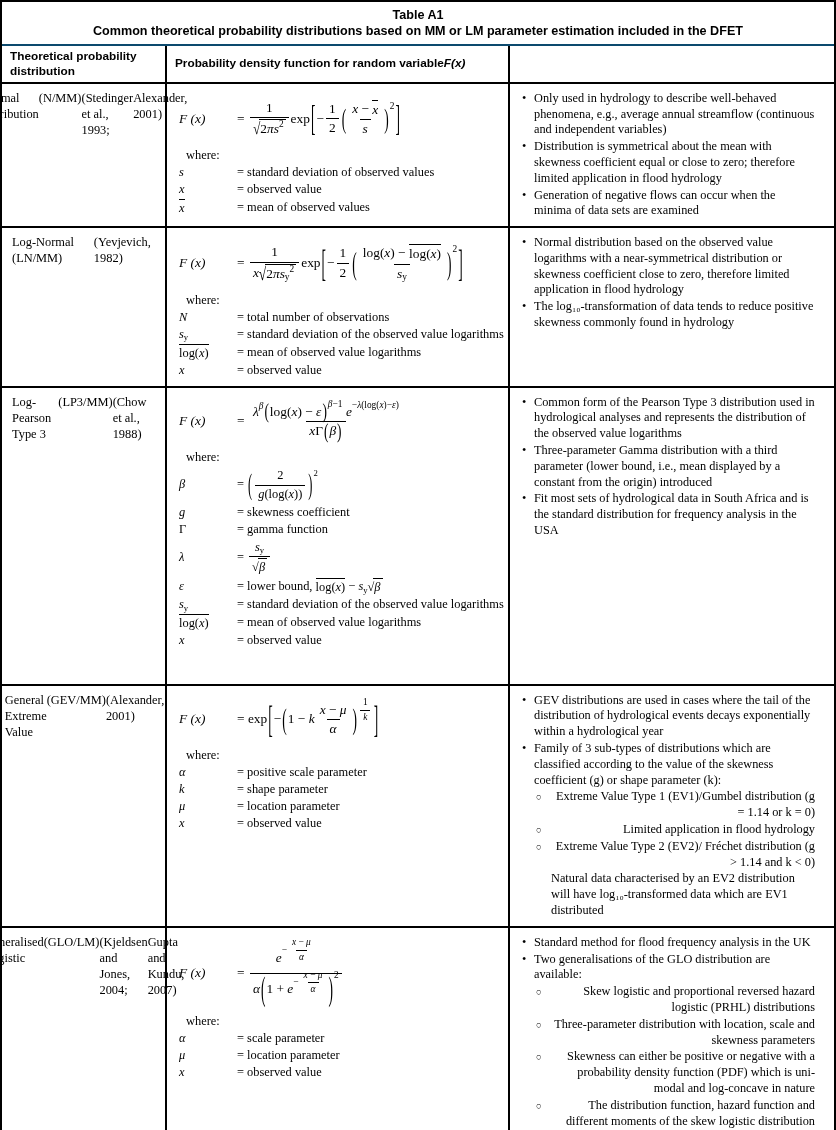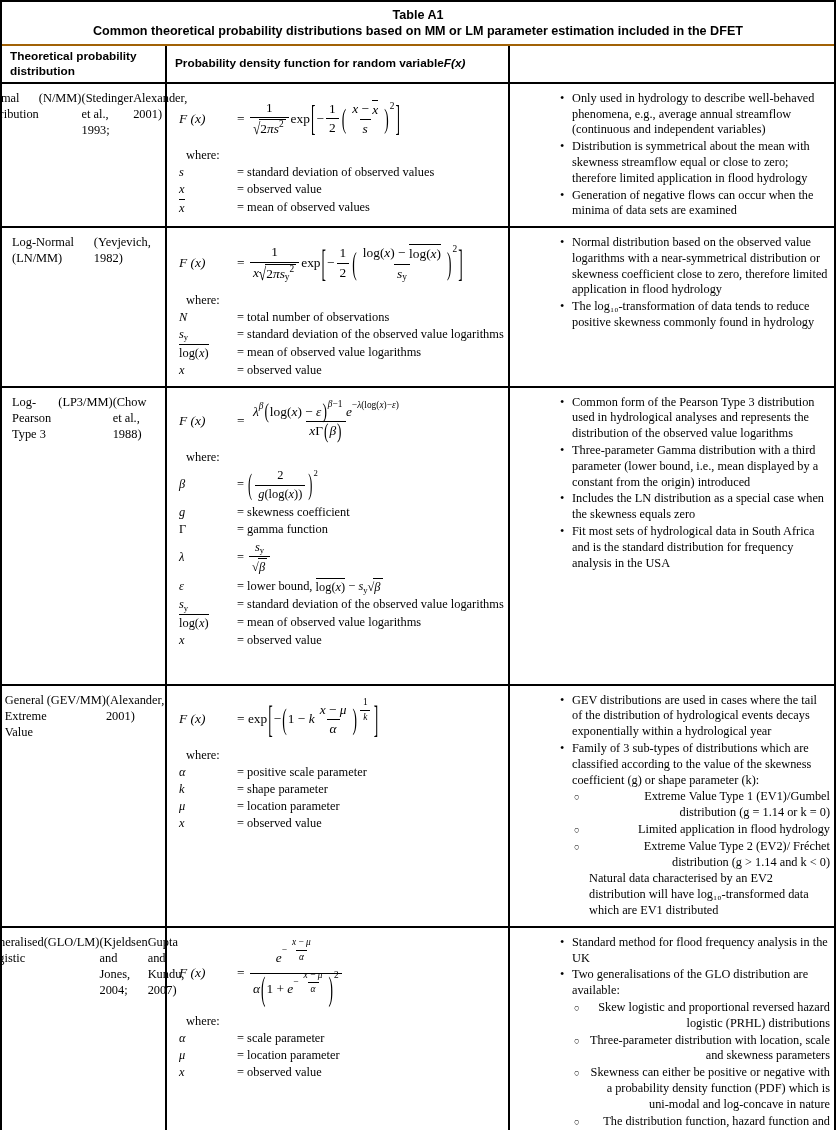--- a/index.html
+++ b/index.html
@@ -3,21 +3,21 @@
 <meta charset="utf-8">
 <style>
   html,body{margin:0;padding:0;background:#ffffff;}
   .doc{
     width:836px; min-height:1130px; box-sizing:border-box;
     border:2px solid #000; background:#fff; color:#000;
     font-family:"Liberation Serif", serif;
   }
   
   .title-block{
-    border-bottom:2px solid #a16207; min-height:40px; box-sizing:border-box;
+    border-bottom:2px solid #0c4a6e; min-height:40px; box-sizing:border-box;
     text-align:center; padding:5px 4px 4px;
     font-family:"Liberation Sans", sans-serif; font-weight:bold; font-size:12.6px; line-height:1.3;
   }
   
   .thead{
     display:grid; grid-template-columns:165px 343px 1fr;
     border-bottom:2px solid #000; min-height:38px; box-sizing:border-box;
     font-family:"Liberation Sans", sans-serif; font-weight:bold; font-size:11.8px; line-height:1.25;
   }
   .th{display:flex; align-items:center; padding:3px 8px; box-sizing:border-box;}
@@ -27,21 +27,21 @@
     display:grid; grid-template-columns:165px 343px 1fr;
     border-bottom:2px solid #000; box-sizing:border-box;
   }
   .trow:last-child{border-bottom:none;}
   .r1{min-height:125px}.r2{min-height:138px}.r3{min-height:298px}.r4{min-height:225px}.r5{min-height:252px}
   .td{box-sizing:border-box; padding:6px 8px;}
   .td.c1,.td.c2{border-right:2px solid #000;}
   .td.c1{display:flex; flex-direction:row; justify-content:center; padding-left:10px;
          font-size:12.4px; line-height:1.3;}
   .td.c2{padding-left:12px;}
-  .td.c3{padding:7px 4px 6px 10px;margin-left:38px;}
+  .td.c3{padding:7px 19px 6px 10px;}
   
   .math-row{display:flex; align-items:center; margin:1.5px 0; font-size:12.4px; line-height:1.25;}
   .math-row.main{margin:9px 0 9px; font-size:13.4px;}
   .msym{width:58px; flex:none; display:inline-flex; align-items:center;}
   .msym.fx{font-style:italic;}
   .mbody{display:inline-flex; align-items:center; flex-wrap:wrap;}
   .where-label{font-size:12.4px; margin:3px 7px 2px;}
   .mtext{white-space:pre;}
   .mvar{font-style:italic; white-space:pre;}
   .mfrac{display:inline-flex; flex-direction:column; align-items:center; margin:1px 2px; vertical-align:middle;}
@@ -161,21 +161,21 @@
                 <span class="mvar">x</span>
               </span>
             </span>
             <span class="mbody">
               <span class="mtext">= mean of observed values</span>
             </span>
           </div>
         </div>
         <div class="td c3">
           <div class="b l1">Only used in hydrology to describe well-behaved phenomena, e.g., average annual streamflow (continuous and independent variables)</div>
-          <div class="b l1">Distribution is symmetrical about the mean with skewness streamflow equal or close to zero; therefore limited application in flood hydrology</div>
+          <div class="b l1">Distribution is symmetrical about the mean with skewness coefficient equal or close to zero; therefore limited application in flood hydrology</div>
           <div class="b l1">Generation of negative flows can occur when the minima of data sets are examined</div>
         </div>
       </div>
       <div class="trow r2">
         <div class="td c1">
           <div class="nline">Log-Normal (LN/MM)</div>
           <div class="nline">(Yevjevich, 1982)</div>
         </div>
         <div class="td c2">
           <div class="math-row main">
@@ -452,21 +452,20 @@
               <span class="mvar">x</span>
             </span>
             <span class="mbody">
               <span class="mtext">= observed value</span>
             </span>
           </div>
         </div>
         <div class="td c3">
           <div class="b l1">Common form of the Pearson Type 3 distribution used in hydrological analyses and represents the distribution of the observed value logarithms</div>
           <div class="b l1">Three-parameter Gamma distribution with a third parameter (lower bound, i.e., mean displayed by a constant from the origin) introduced</div>
-          <div class="b l1">Includes the LN distribution as a special case when the skewness equals zero</div>
           <div class="b l1">Fit most sets of hydrological data in South Africa and is the standard distribution for frequency analysis in the USA</div>
         </div>
       </div>
       <div class="trow r4">
         <div class="td c1">
           <div class="nline">General Extreme Value</div>
           <div class="nline">(GEV/MM)</div>
           <div class="nline">(Alexander, 2001)</div>
         </div>
         <div class="td c2">

